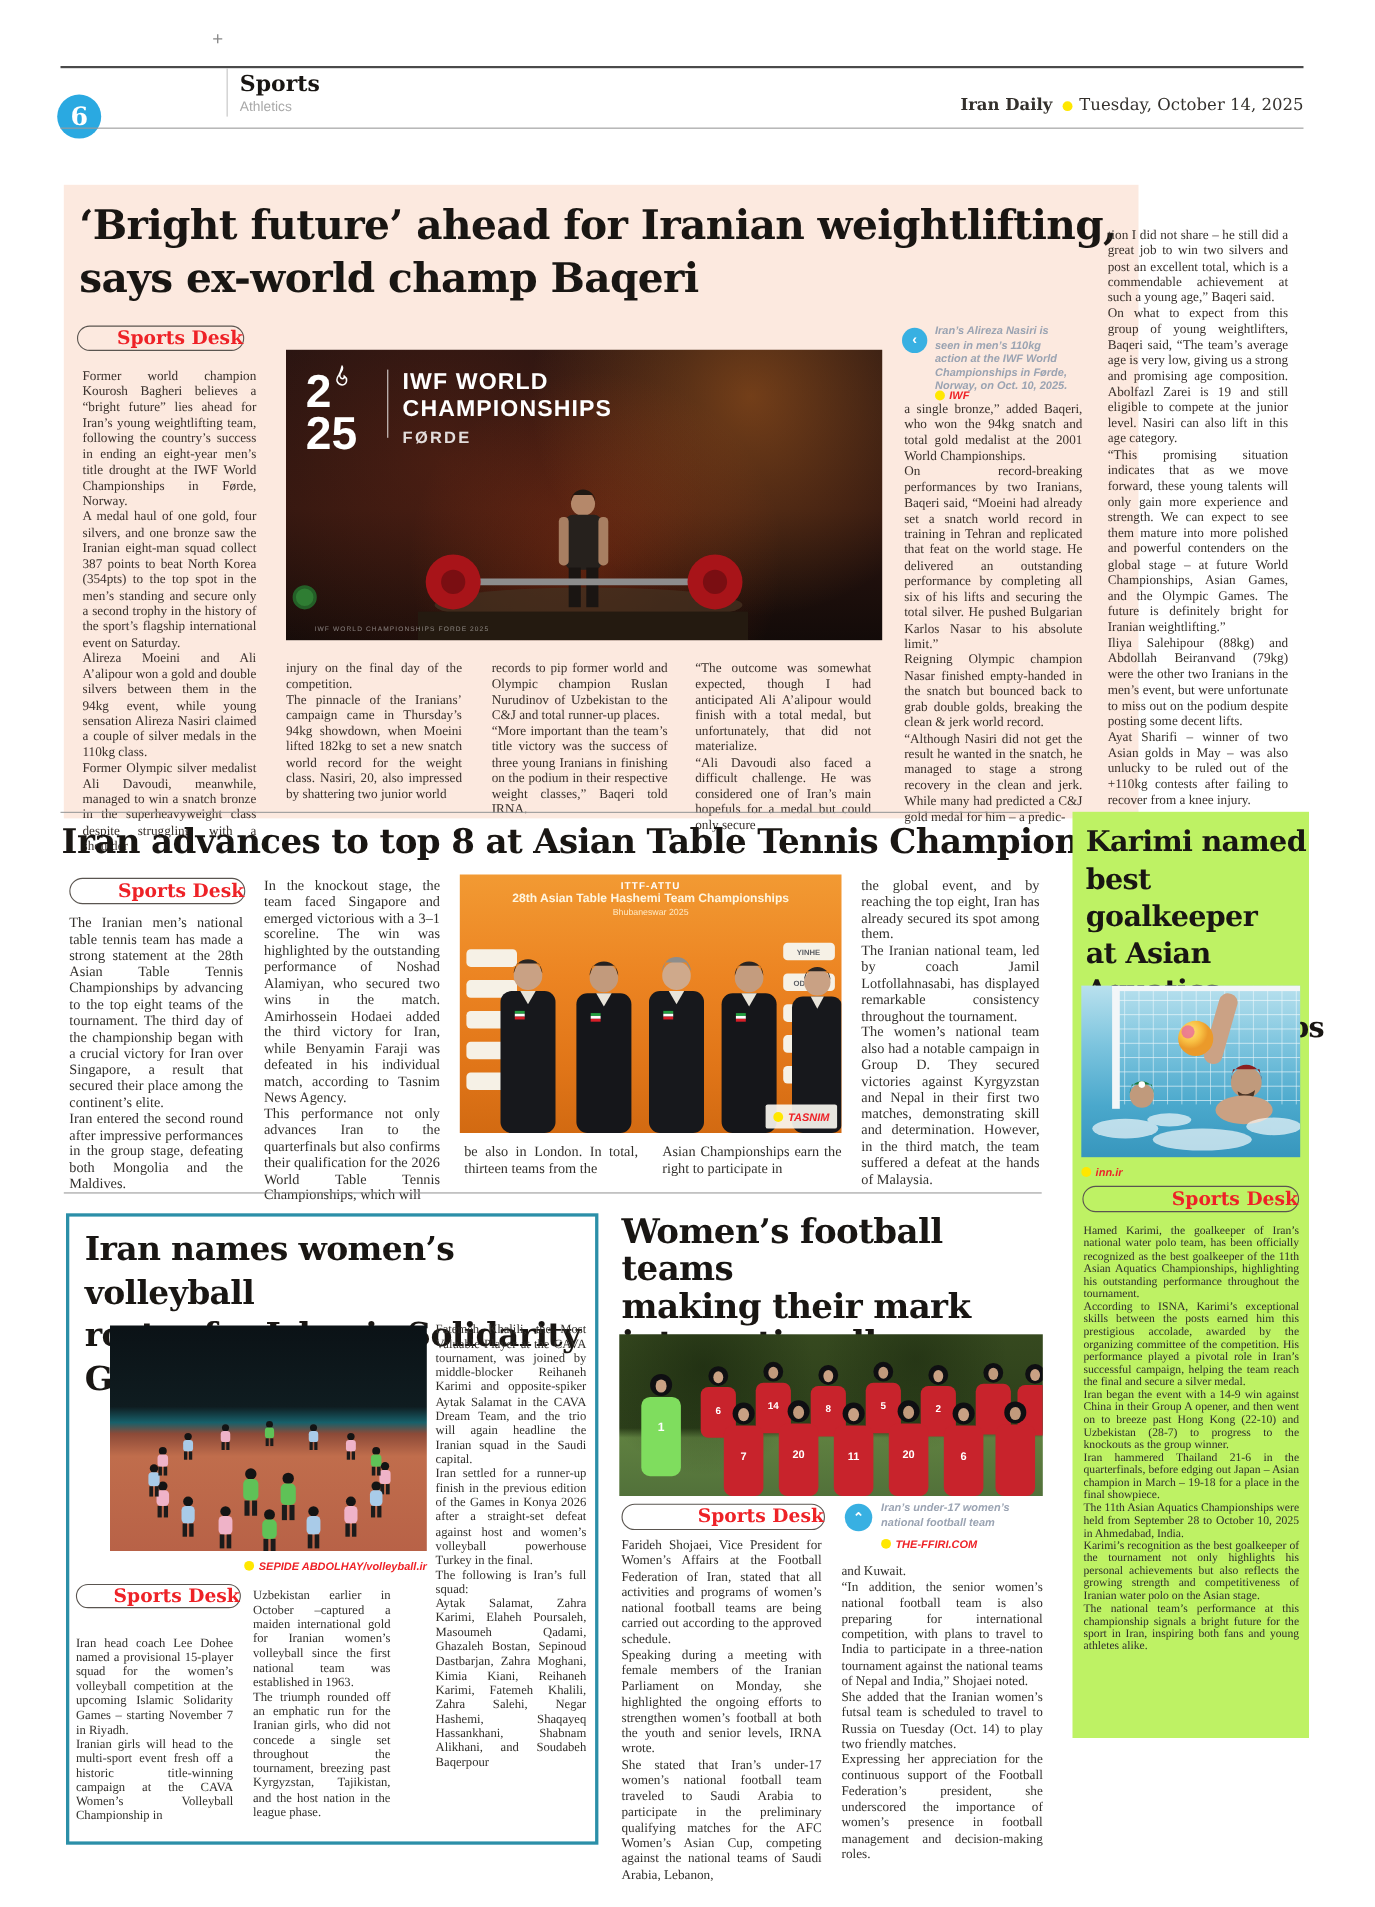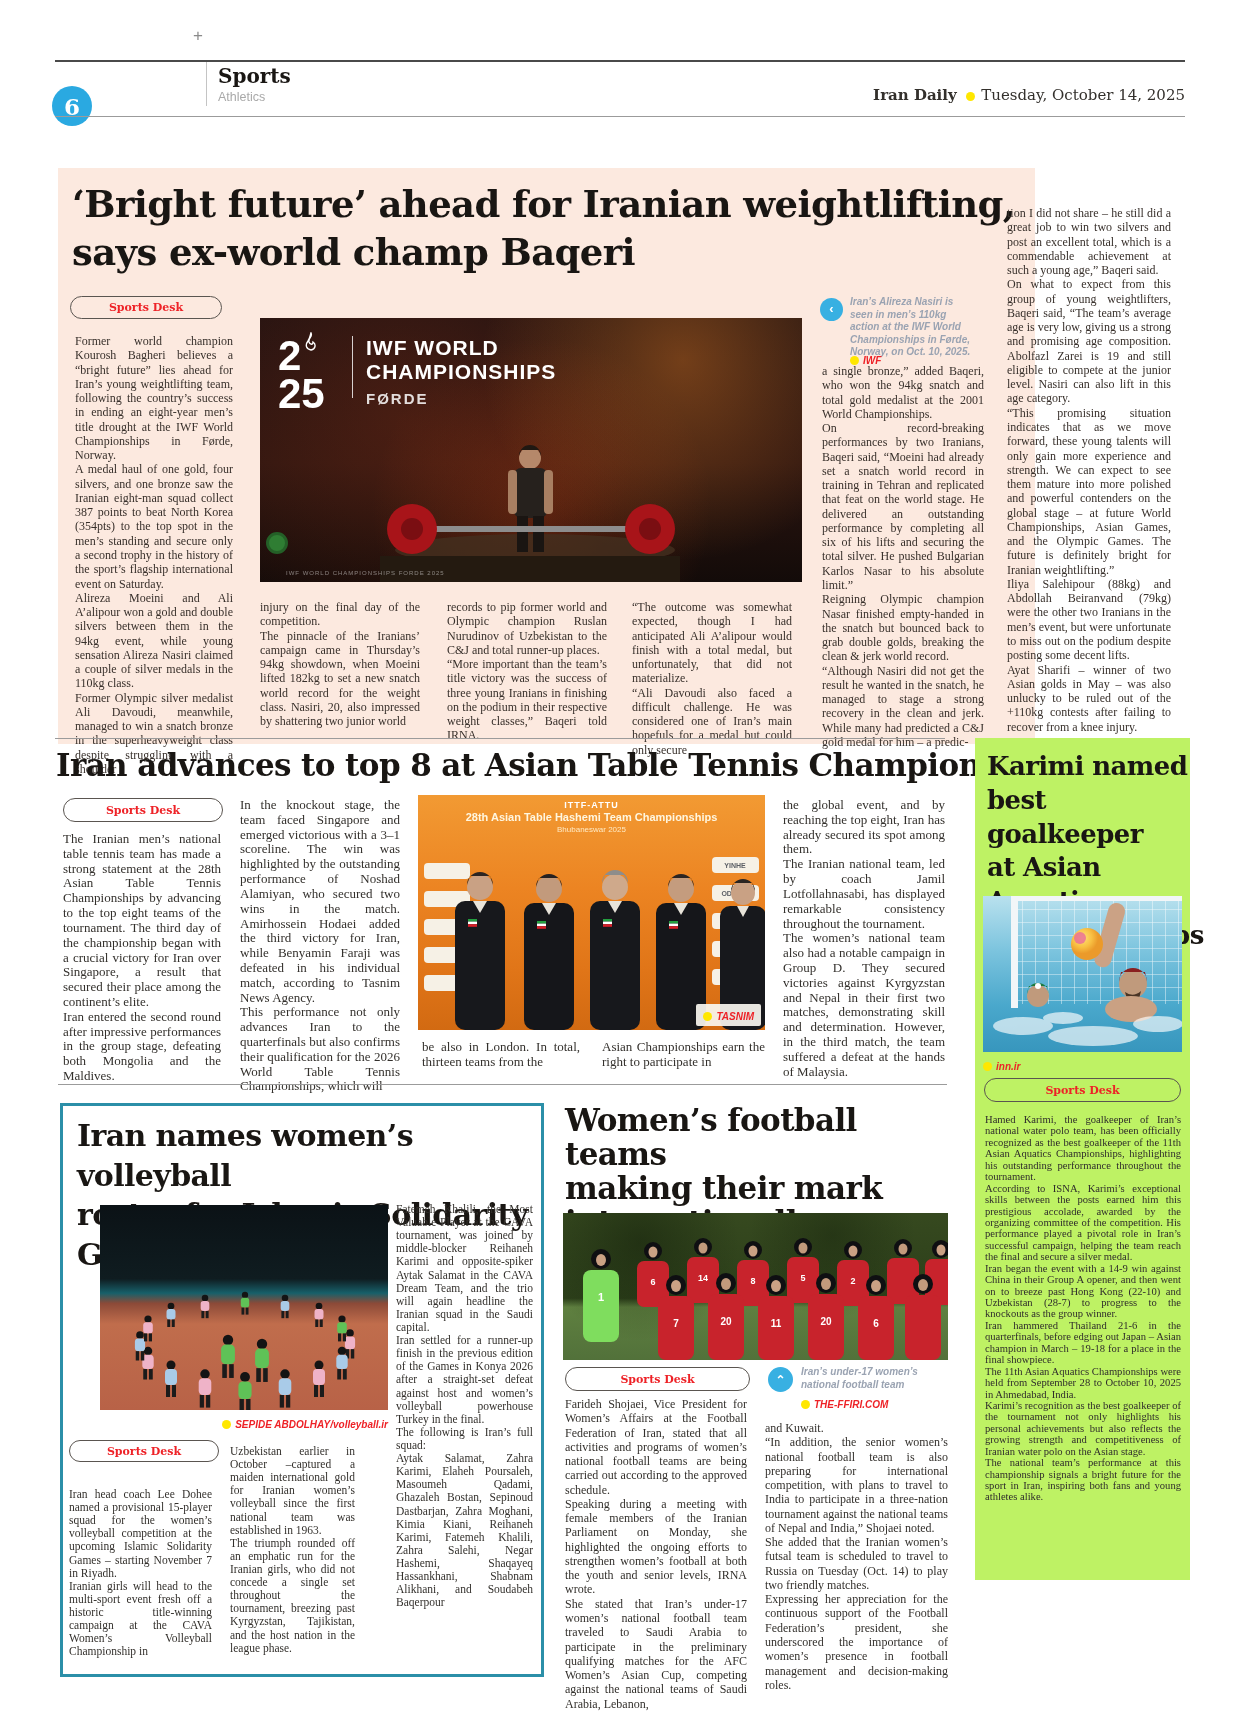--- a/index.html
+++ b/index.html
@@ -3,22 +3,22 @@
 <meta charset="utf-8">
 <style>
   *{box-sizing:border-box;margin:0;padding:0}
   html,body{background:#e9e9e9}
   .page{position:relative;width:1250px;height:1734px;background:#ffffff;margin:0 auto;
         font-family:"Liberation Serif",serif;color:#33302c;overflow:hidden}
   .abs{position:absolute}
   .rule{position:absolute;background:#4a4a4a}
   .rule.light{background:#9b9b9b}
   .headline{font-family:"DejaVu Serif",serif;font-weight:700;color:#191613;letter-spacing:-.6px;line-height:1.22}
-  .badge{position:absolute;border:1.4px solid #5a5550;border-radius:13px;display:flex;align-items:center;justify-content:center;
-         font-family:"DejaVu Serif",serif;font-weight:700;color:#ee2227;font-size:11px}
+  .badge{position:absolute;border:1.4px solid #5a5550;border-radius:13px;display:flex;align-items:center;justify-content:flex-end;
+         font-family:"DejaVu Serif",serif;font-weight:700;color:#ee2227;font-size:17px}
   .col{position:absolute;text-align:justify}
   .col p{margin:0}
   .caption{position:absolute;font-family:"Liberation Sans",sans-serif;font-style:italic;font-weight:700;
            color:#9aa3b2;line-height:1.25}
   .credit{font-family:"Liberation Sans",sans-serif;font-style:italic;font-weight:700;color:#ee2227;font-size:10px}
   .dot{display:inline-block;width:9px;height:9px;border-radius:50%;background:#ffe700;margin-right:4px;vertical-align:-1px}
   .circ{position:absolute;border-radius:50%;background:#38b0e2;color:#fff;display:flex;align-items:center;justify-content:center;
         font-family:"Liberation Sans",sans-serif;font-weight:700}
   .imgbox{position:absolute;overflow:hidden}
   

